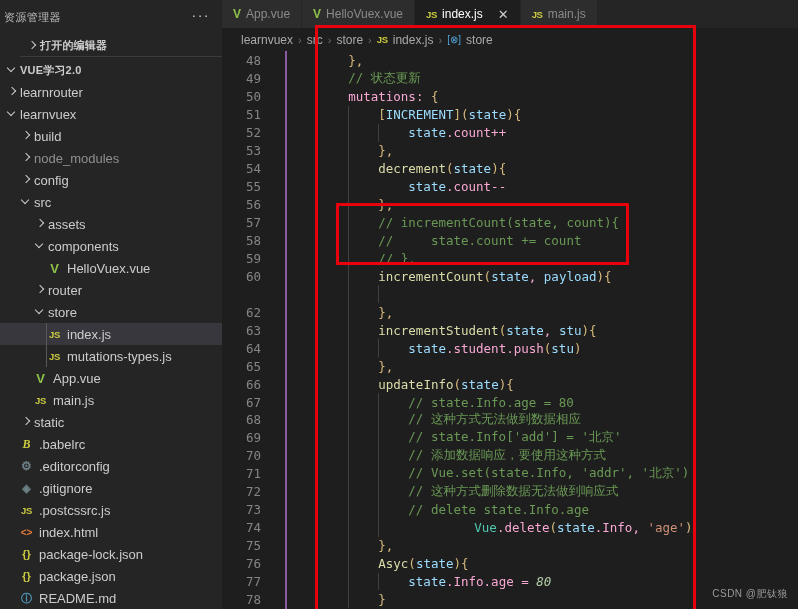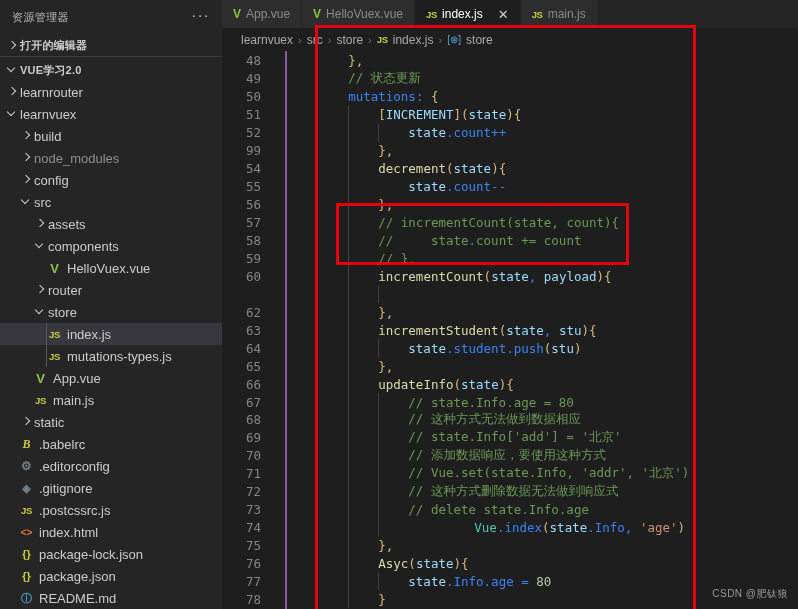--- a/index.html
+++ b/index.html
@@ -14,32 +14,32 @@
   
   .sidebar {
     width:222px; height:609px;
     background:#252526;
     flex:0 0 222px;
     position:relative;
     overflow:hidden;
   }
   .sb-header {
     height:35px; display:flex; align-items:center;
-    padding:0 12px 0 12px;
+    padding:0 12px 0 4px;
     color:#bbbbbb; font-size:11px; letter-spacing:.4px;
   }
   .sb-header .title { flex:1; font-weight:400; }
   .sb-dots { color:#cccccc; font-size:14px; letter-spacing:1.5px; line-height:10px; padding-bottom:6px;}
 
   .sb-section {
     height:22px; display:flex; align-items:center;
     font-size:11px; font-weight:bold; color:#cccccc;
     padding-left:4px; letter-spacing:.2px;
   }
-  .sb-section.open-editors { border-bottom:1px solid #3c3c3c; }
+  .sb-section.open-editors { border-bottom:1px solid #3c3c3c;margin-left:20px; }
   .chev {
     width:16px; height:16px; flex:0 0 16px;
     display:inline-block; position:relative;
   }
   .chev::before {
     content:""; position:absolute; left:5px; top:4px;
     width:5px; height:5px;
     border-right:1.3px solid #cccccc; border-bottom:1.3px solid #cccccc;
     transform:rotate(-45deg);
   }
@@ -125,23 +125,23 @@
     background:#8b5a9e;
   }
   
   .iguide { position:absolute; width:1px; background:#404040; }
 
   
   .c-com   { color:#6a9955; }
   .c-func  { color:#dcdcaa; }
   .c-var   { color:#9cdcfe; }
   .c-str   { color:#ce9178; }
-  .c-num   { color:#b5cea8; }
+  .c-num   { color:#b5cea8;font-style:italic; }
   .c-brace { color:#d7ba7d; }
-  .c-plain { color:#3b82f6; }
+  .c-plain { color:#f9a8d4; }
   .c-cls   { color:#4ec9b0; }
 
   
   .redbox { position:absolute; border:3px solid #e8000d; pointer-events:none; }
 
   .watermark {
     position:absolute; right:10px; bottom:8px;
     font-size:10px; color:#9a9a9a;
     font-family:"Liberation Sans", sans-serif;
     letter-spacing:.5px;
@@ -351,21 +351,21 @@
           <span class="lnum">51</span>
           <span class="gutter2"></span>
           <span class="code-text" style="padding-left: 90.24px;"><span class="c-brace">[</span><span class="c-var">INCREMENT</span><span class="c-brace">]</span><span class="c-brace">(</span><span class="c-var">state</span><span class="c-brace">)</span><span class="c-brace">{</span></span>
         </div>
         <div class="code-row" style="top: 72.8px;">
           <span class="lnum">52</span>
           <span class="gutter2"></span>
           <span class="code-text" style="padding-left: 120.32px;"><span class="c-var">state</span><span class="c-plain">.count++</span></span>
         </div>
         <div class="code-row" style="top: 90.75px;">
-          <span class="lnum">99</span>
+          <span class="lnum">53</span>
           <span class="gutter2"></span>
           <span class="code-text" style="padding-left: 90.24px;"><span class="c-brace">},</span></span>
         </div>
         <div class="code-row" style="top: 108.7px;">
           <span class="lnum">54</span>
           <span class="gutter2"></span>
           <span class="code-text" style="padding-left: 90.24px;"><span class="c-func">decrement</span><span class="c-brace">(</span><span class="c-var">state</span><span class="c-brace">)</span><span class="c-brace">{</span></span>
         </div>
         <div class="code-row" style="top: 126.65px;">
           <span class="lnum">55</span>
@@ -453,21 +453,21 @@
           <span class="code-text" style="padding-left: 120.32px;"><span class="c-com">// 这种方式删除数据无法做到响应式</span></span>
         </div>
         <div class="code-row" style="top: 449.75px;">
           <span class="lnum">73</span>
           <span class="gutter2"></span>
           <span class="code-text" style="padding-left: 120.32px;"><span class="c-com">// delete state.Info.age</span></span>
         </div>
         <div class="code-row" style="top: 467.7px; gap: 33px;">
           <span class="lnum">74</span>
           <span class="gutter2"></span>
-          <span class="code-text" style="padding-left: 120.32px;"><span class="c-cls">Vue</span><span class="c-plain">.</span><span class="c-plain">index</span><span class="c-brace">(</span><span class="c-var">state</span><span class="c-plain">.Info, </span><span class="c-str">'age'</span><span class="c-brace">)</span></span>
+          <span class="code-text" style="padding-left: 120.32px;"><span class="c-cls">Vue</span><span class="c-plain">.</span><span class="c-plain">delete</span><span class="c-brace">(</span><span class="c-var">state</span><span class="c-plain">.Info, </span><span class="c-str">'age'</span><span class="c-brace">)</span></span>
         </div>
         <div class="code-row" style="top: 485.65px;">
           <span class="lnum">75</span>
           <span class="gutter2"></span>
           <span class="code-text" style="padding-left: 90.24px;"><span class="c-brace">},</span></span>
         </div>
         <div class="code-row" style="top: 503.6px;">
           <span class="lnum">76</span>
           <span class="gutter2"></span>
           <span class="code-text" style="padding-left: 90.24px;"><span class="c-func">Asyc</span><span class="c-brace">(</span><span class="c-var">state</span><span class="c-brace">)</span><span class="c-brace">{</span></span>

